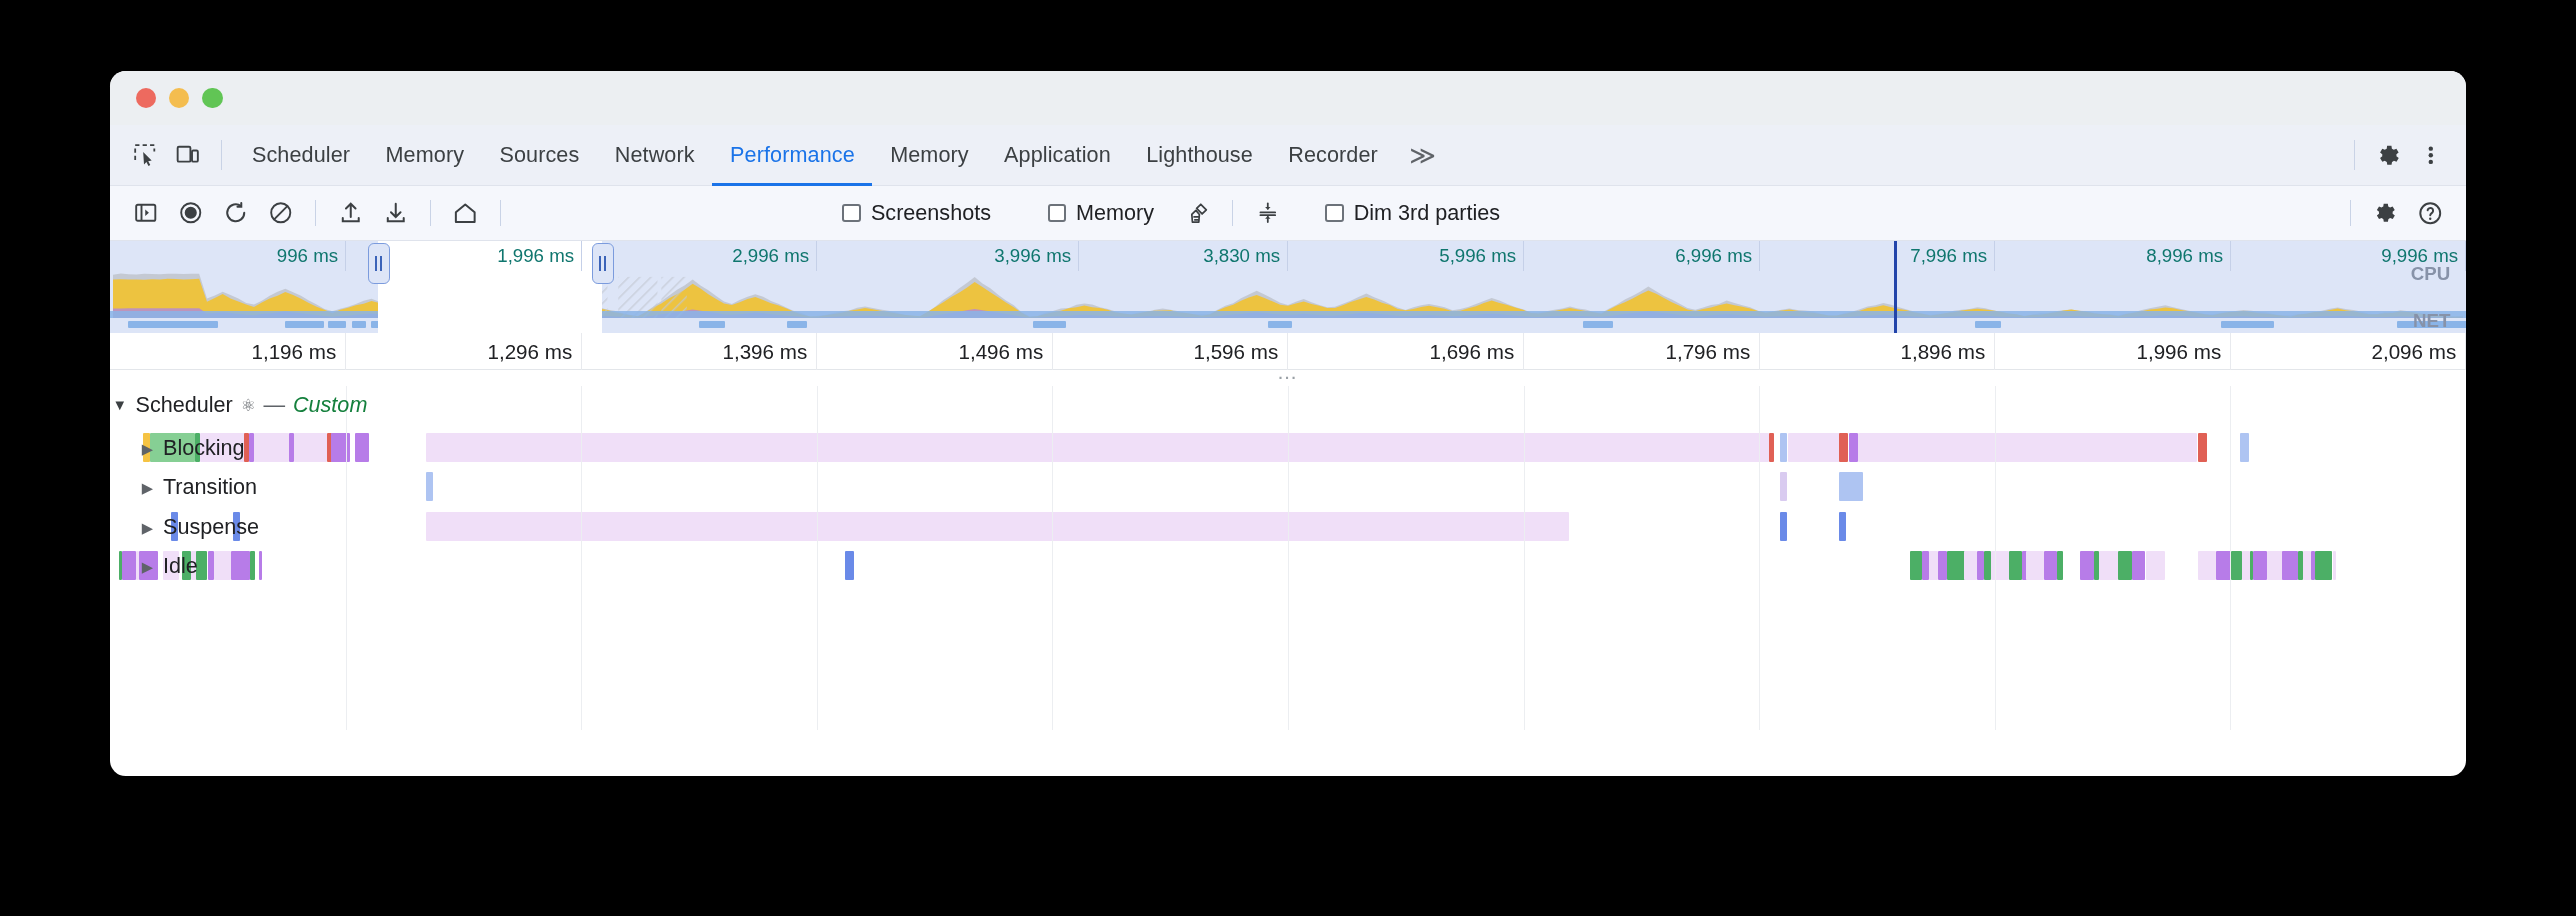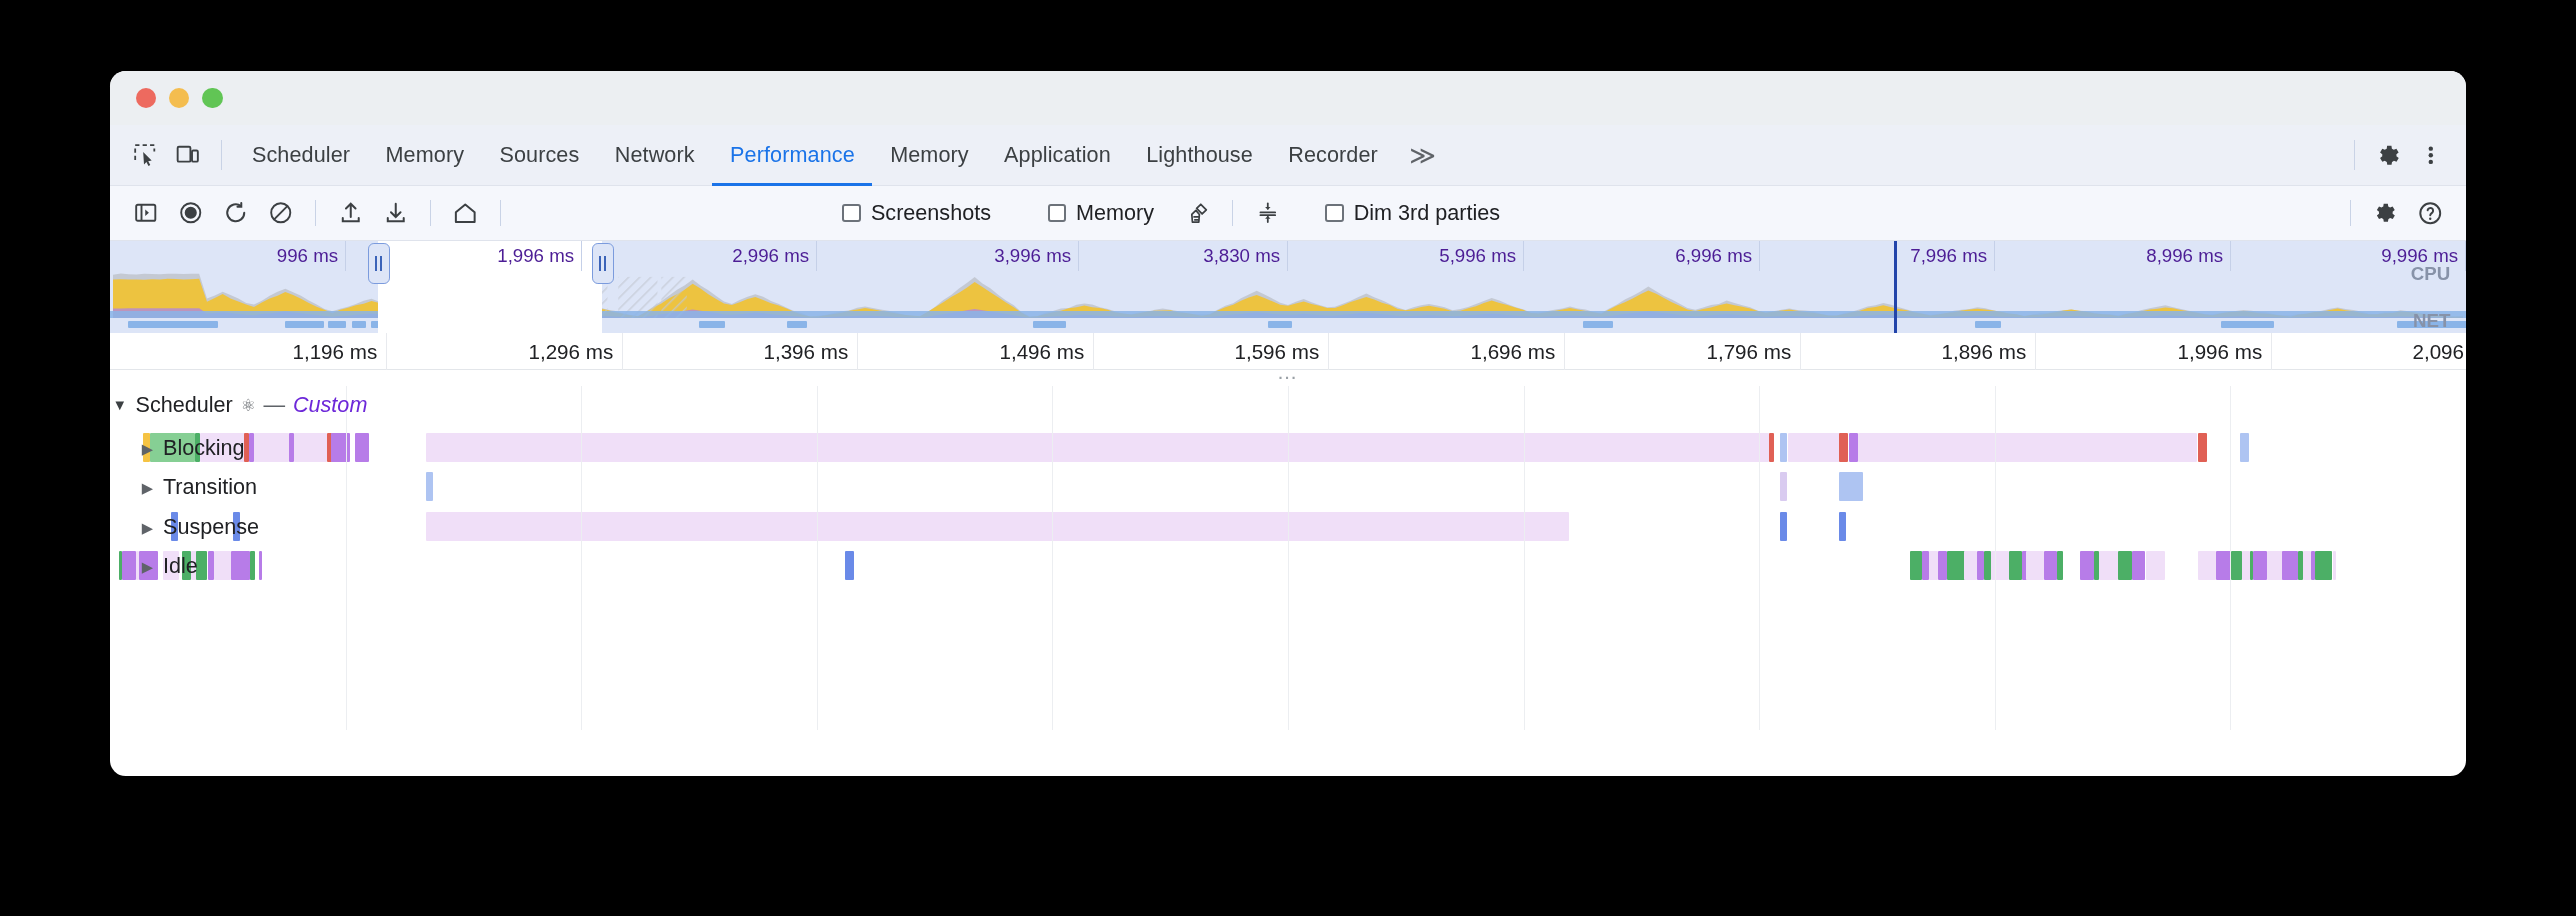--- a/index.html
+++ b/index.html
@@ -62,21 +62,21 @@
   .chklabel { font-size: 21.6px; color: #202124; white-space: nowrap; }
   #perfbar .spacerL { width: 295px; }
   #perfbar .right { margin-left: auto; display: flex; align-items: center; }
 
   
   #overview { position: relative; height: 92px; background: #dde5f7; overflow: hidden; }
   #ovruler { position: absolute; inset: 0 0 auto 0; height: 29.5px; }
   .ovtick {
     position: absolute; top: 0; height: 29.5px;
     border-right: 1px solid #c5d0e8;
-    font-size: 18.7px; color: #4c1d95;
+    font-size: 18.7px; color: #0f766e;
     text-align: right; padding-right: 6.9px; line-height: 29.5px;
     white-space: nowrap;
   }
   #ovsel {
     position: absolute; top: 0; bottom: 0;
     background: #fff;
   }
   .ovhandle {
     position: absolute; top: 2px; width: 21.6px; height: 41px;
     background: #dde5f7; border: 1px solid #7b9bdd; border-radius: 5.9px;
@@ -91,40 +91,40 @@
   #ovcpu { position:absolute; left:0; right:0; top: 29.5px; height: 47px; }
   #ovnet { position:absolute; left:0; right:0; top: 77px; height: 15.7px; }
   .netbar { position: absolute; height: 6.9px; background: #8ab4e8; top: 2.9px; border-radius: 1px; }
 
   
   #ruler { position: relative; height: 37px; background: #fff; border-bottom: 1px solid #e3e6ea; }
   .rtick {
     position: absolute; top: 0; height: 37px;
     border-right: 1px solid #e8eaee;
     font-size: 20.6px; color: #202124;
-    text-align: right; padding-right: 8.8px; line-height: 37px; white-space: nowrap; margin-left: 41px;
+    text-align: right; padding-right: 8.8px; line-height: 37px; white-space: nowrap;
   }
   #resizer { height: 15.7px; background:#fff; display:flex; align-items:center; justify-content:center; cursor: row-resize;}
   #resizer span { font-size: 19.6px; color:#9aa0a6; line-height: 7.9px; letter-spacing: 2px; }
 
   
   #flame { position: relative; height: 344px; background: #fff; overflow: hidden; }
   .gridline { position: absolute; top: 0; bottom: 0; width: 1px; background: #eceef1; }
   .trackrow { position: absolute; left: 0; right: 0; height: 39px; }
   .tracklabel {
     position: absolute; left: 0; display: flex; align-items: center;
     font-size: 21.6px; color: #202124; height: 39px; z-index: 3;
     white-space: nowrap; cursor: pointer;
   }
   .caret { width: 19.6px; display:inline-block; text-align:center; font-size: 14.7px; color: #5f6368; margin-right: 5.9px;}
   .caret.open { color:#3c4043; }
   .groupname { font-size: 21.6px; color: #202124; }
   .atom { font-size: 16.7px; color: #5f6368; margin: 0 7.9px; }
   .dash { color: #5f6368; margin-right: 7.9px; }
-  .custom { font-style: italic; color: #6d28d9; }
+  .custom { font-style: italic; color: #15803d; }
   .bar { position: absolute; border-radius: 1px; }
 </style>
 </head>
 <body>
 
 <div id="window">
 
   <div id="titlebar">
     <div class="dot red"></div>
     <div class="dot yellow"></div>

